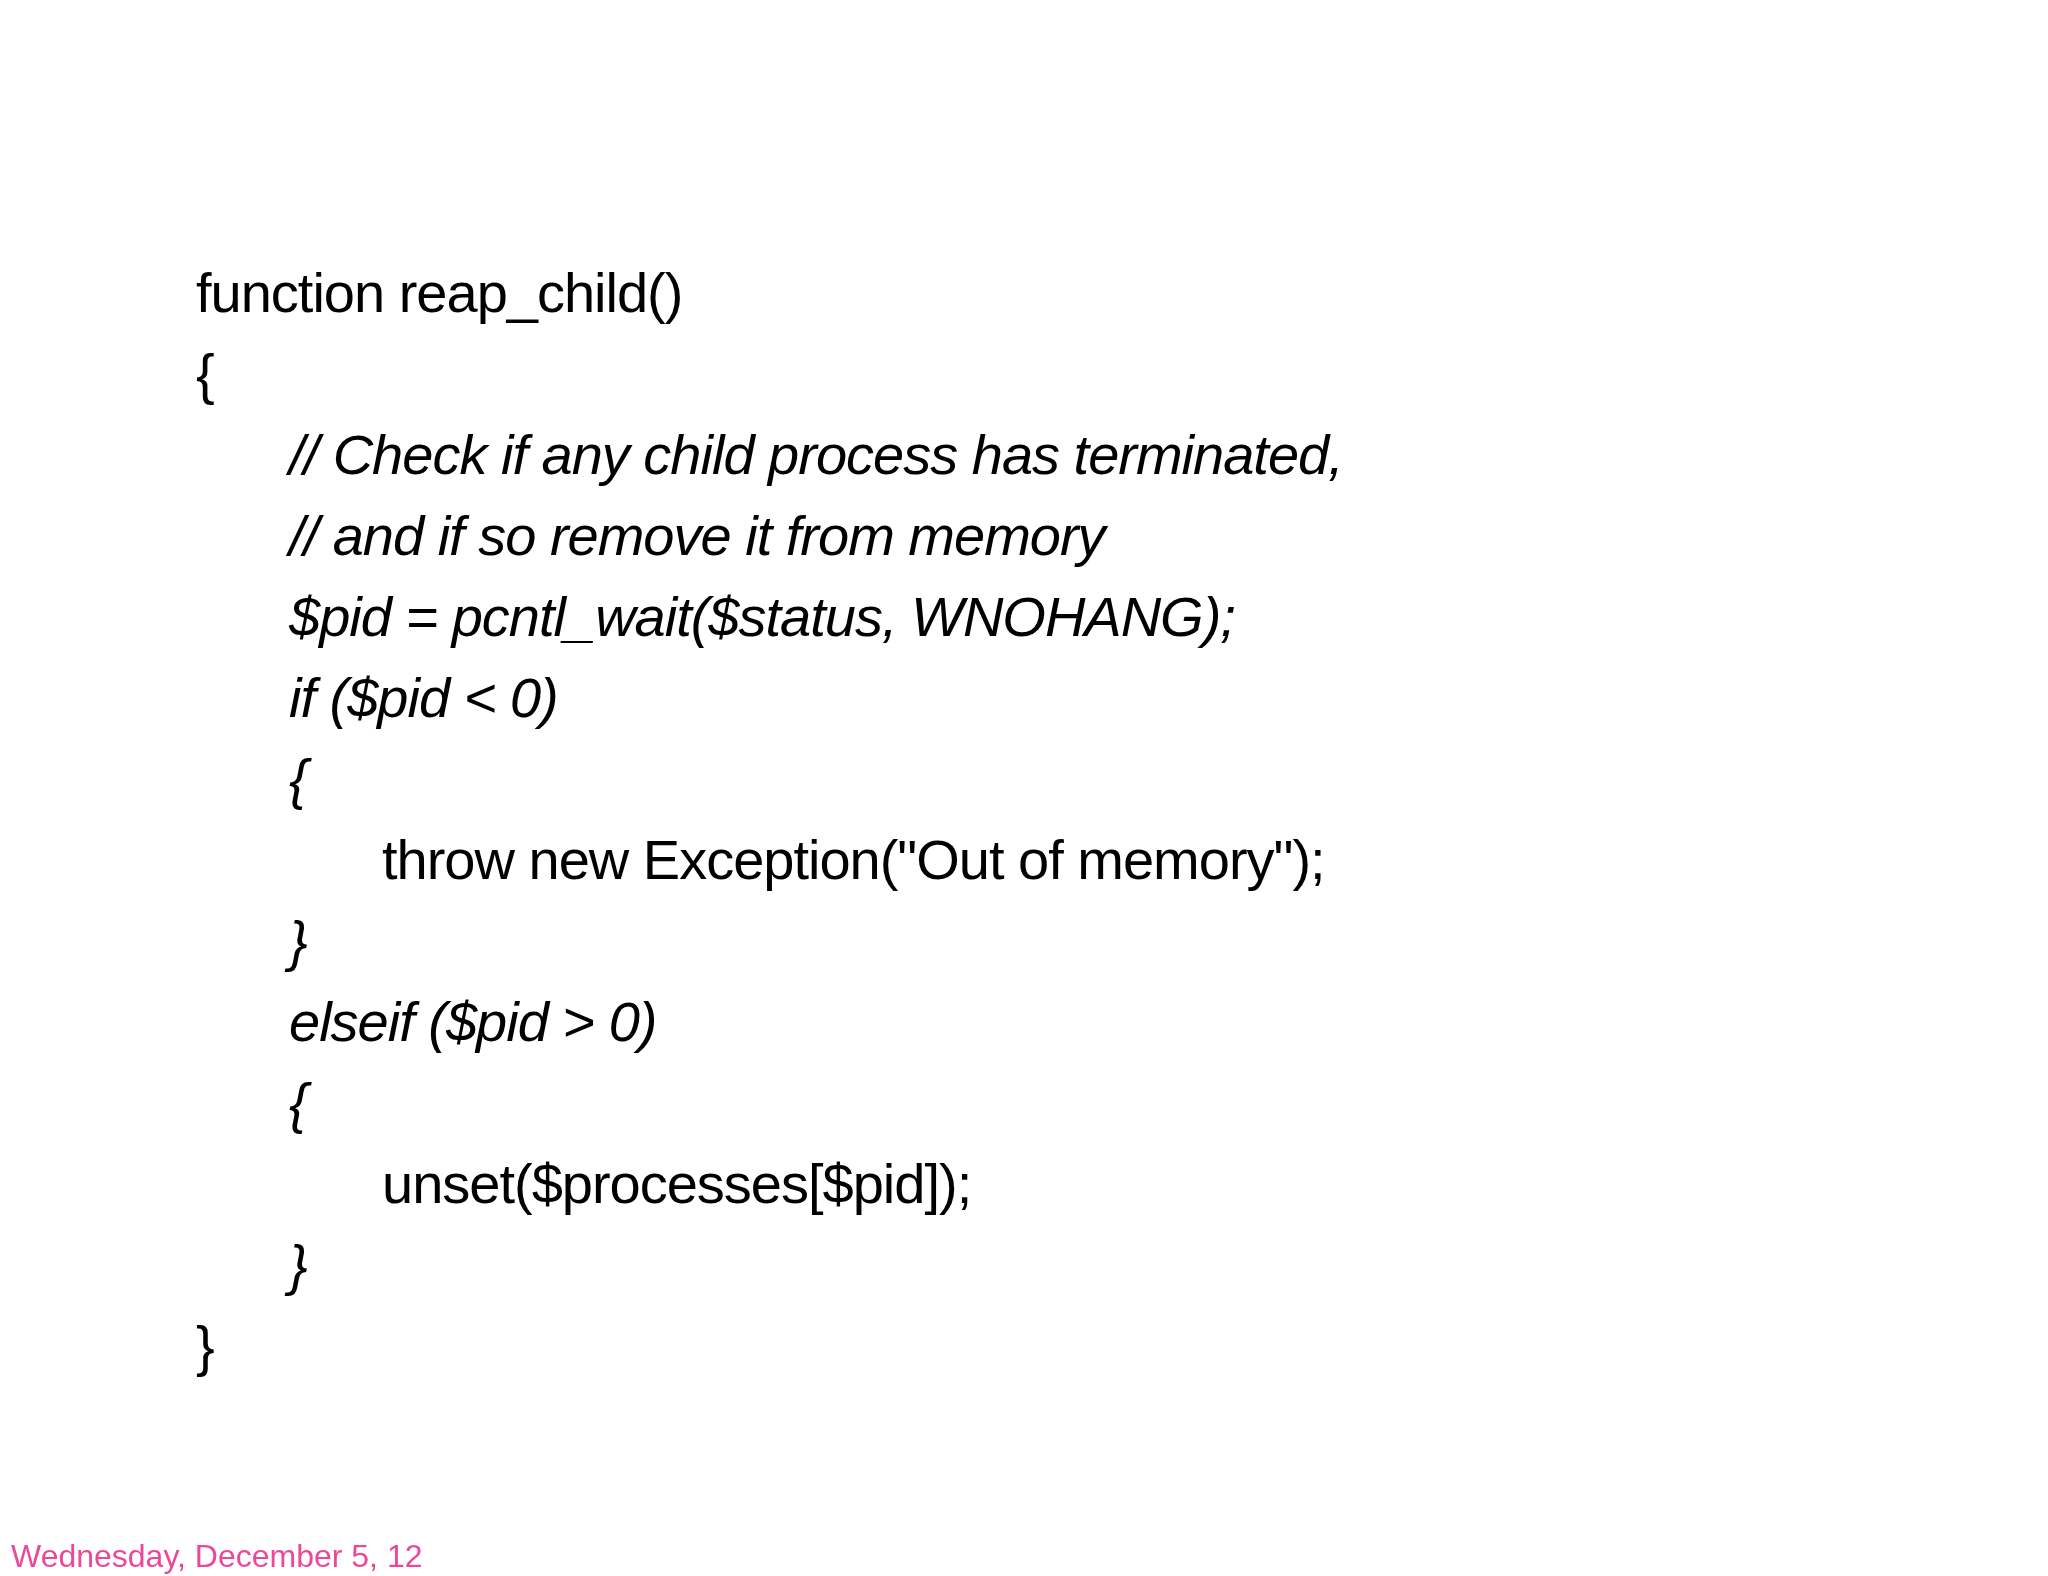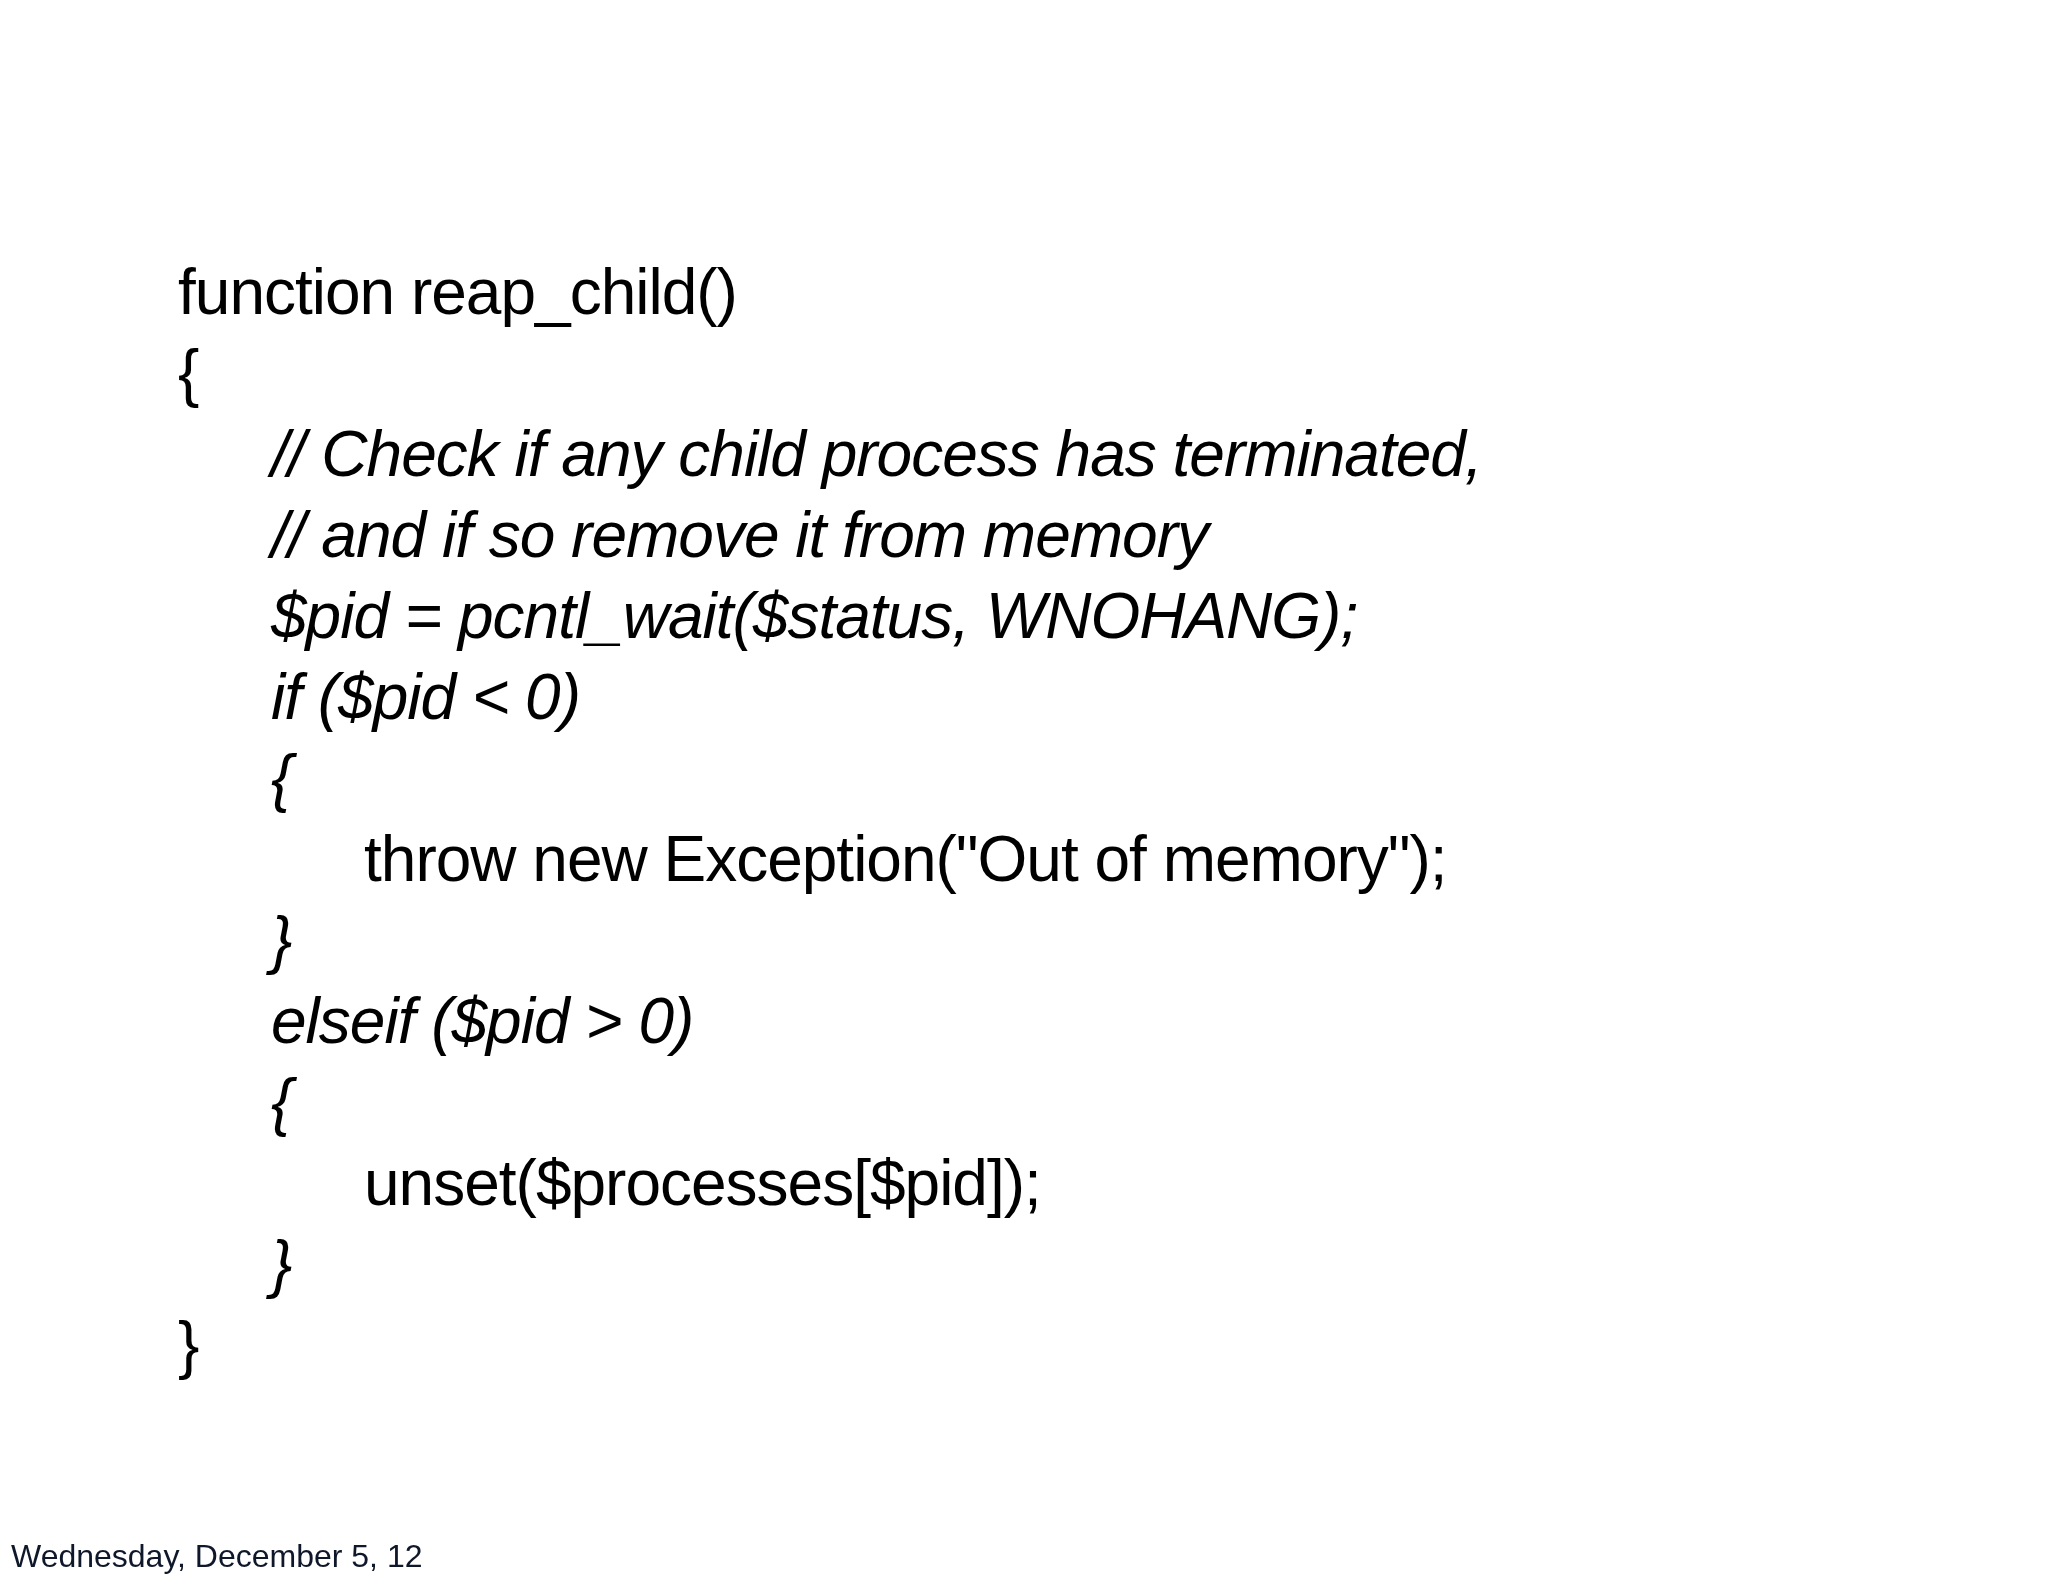--- a/index.html
+++ b/index.html
@@ -10,23 +10,23 @@
   .slide {
     position: relative;
     width: 2048px;
     height: 1576px;
     background: #ffffff;
     overflow: hidden;
     font-family: "Liberation Sans", sans-serif;
   }
   .code-block {
     position: absolute;
-    left: 178px;
+    left: 196px;
     top: 252px;
-    font-size: 64px;
+    font-size: 56px;
     line-height: 81px;
     letter-spacing: -1px;
     color: #000000;
     white-space: pre;
   }
   .code-line { min-height: 81px; }
   .indent-0 { padding-left: 0; }
   .indent-1 { padding-left: 93px; font-style: italic; }
   .indent-2 { padding-left: 186px; }
   .footer-date {
@@ -38,14 +38,14 @@
     letter-spacing: 0;
     color: #222222;
     white-space: pre;
   }
 </style>
 </head>
 <body>
 
 <div class="slide" style="background: rgb(255, 255, 255);">
   <div class="code-block" style="color: rgb(0, 0, 0);"><div class="code-line indent-0">function reap_child()</div><div class="code-line indent-0">{</div><div class="code-line indent-1">// Check if any child process has terminated,</div><div class="code-line indent-1">// and if so remove it from memory</div><div class="code-line indent-1">$pid = pcntl_wait($status, WNOHANG);</div><div class="code-line indent-1">if ($pid &lt; 0)</div><div class="code-line indent-1">{</div><div class="code-line indent-2">throw new Exception("Out of memory");</div><div class="code-line indent-1">}</div><div class="code-line indent-1">elseif ($pid &gt; 0)</div><div class="code-line indent-1">{</div><div class="code-line indent-2">unset($processes[$pid]);</div><div class="code-line indent-1">}</div><div class="code-line indent-0">}</div></div>
-  <div class="footer-date" style="color: #0f172a;">Wednesday, December 5, 12</div>
+  <div class="footer-date" style="color: #ec4899;">Wednesday, December 5, 12</div>
 </div>
 
 </body></html>

